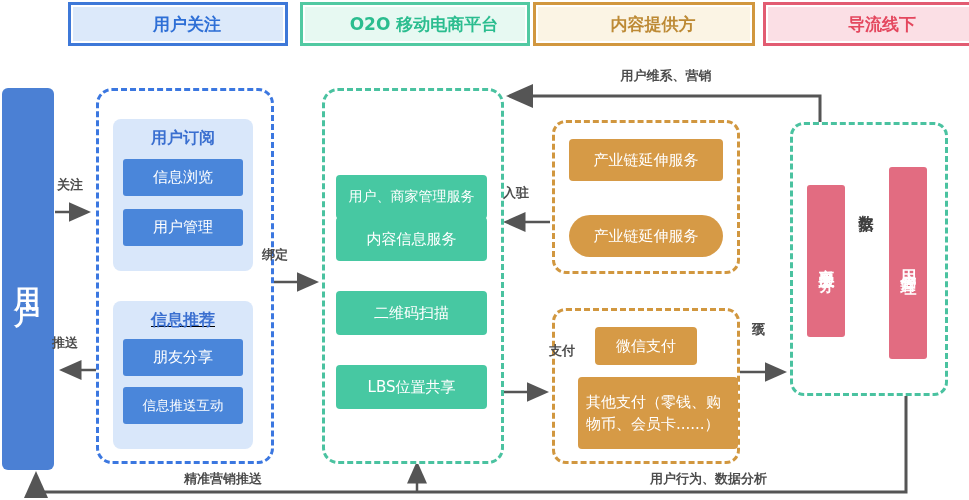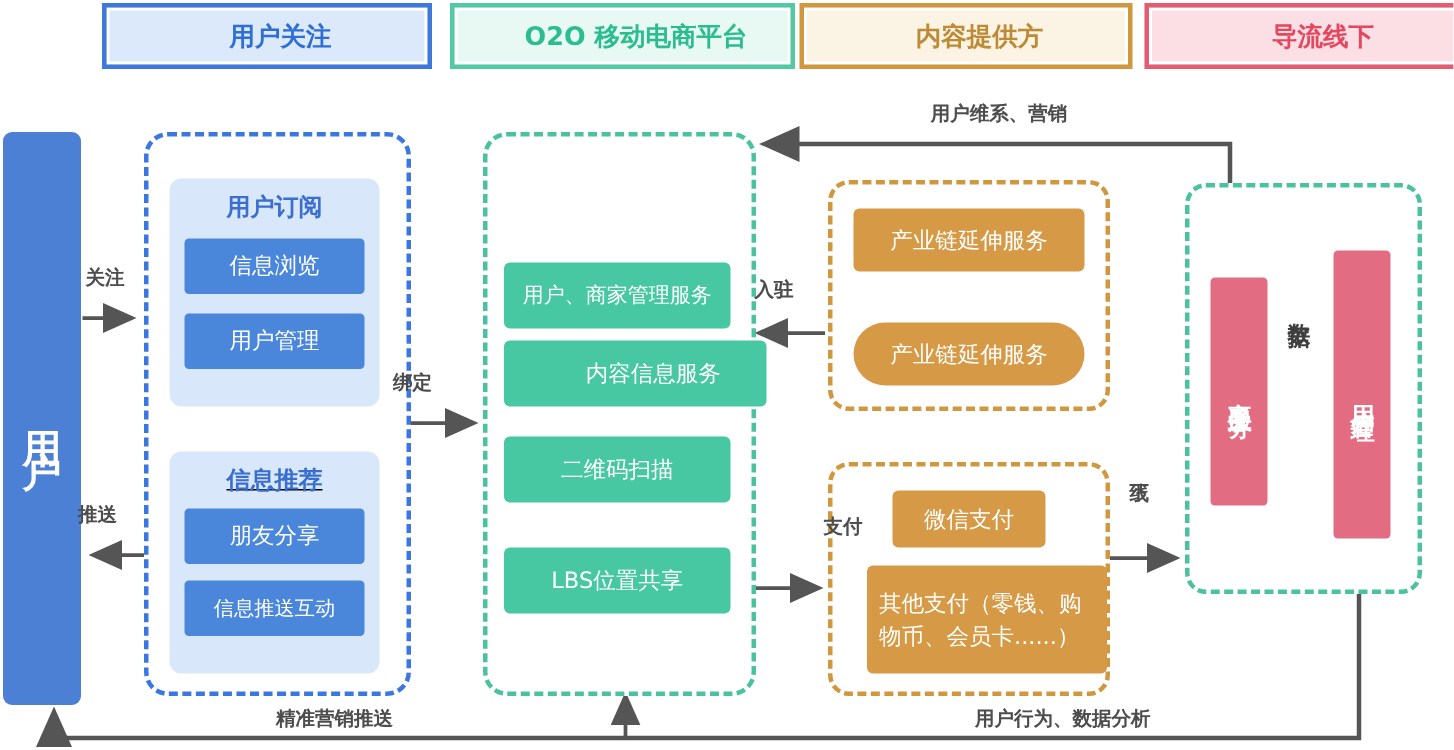--- a/index.html
+++ b/index.html
@@ -74,21 +74,21 @@
     </div>
     <div class="panel" style="top:210px;height:148px;text-decoration:underline;">
       <div class="panel-title">信息推荐</div>
       <div class="bluebox" style="top:38px;">朋友分享</div>
       <div class="bluebox" style="top:86px;font-size:13.5px;">信息推送互动</div>
     </div>
   </div>
 
   <div class="dashed col2">
     <div class="tealbox" style="top:64px;font-size:14px;margin-top:20px;">用户、商家管理服务</div>
-    <div class="tealbox" style="top:136px;padding-left:24px;">内容信息服务</div>
+    <div class="tealbox" style="top:126px;">内容信息服务</div>
     <div class="tealbox" style="top:200px;">二维码扫描</div>
     <div class="tealbox" style="top:274px;">LBS位置共享</div>
   </div>
 
   <div class="dashed col3a">
     <div class="orangebox" style="left:14px;top:16px;width:154px;height:42px;justify-content:center;">产业链延伸服务</div>
     <div class="orangebox" style="left:14px;top:92px;width:154px;height:42px;justify-content:center;border-radius:21px;">产业链延伸服务</div>
   </div>
 
   <div class="dashed col3b">

